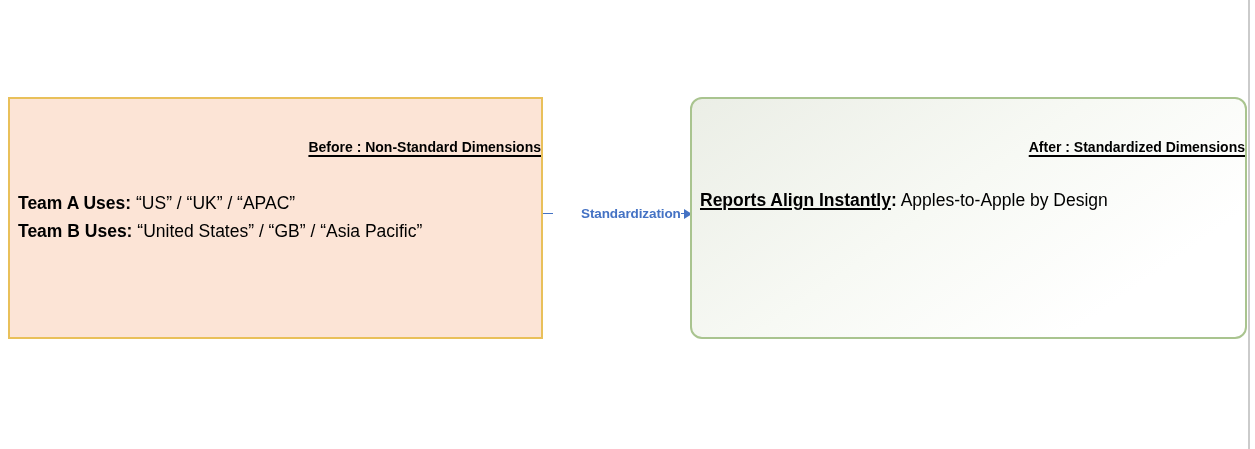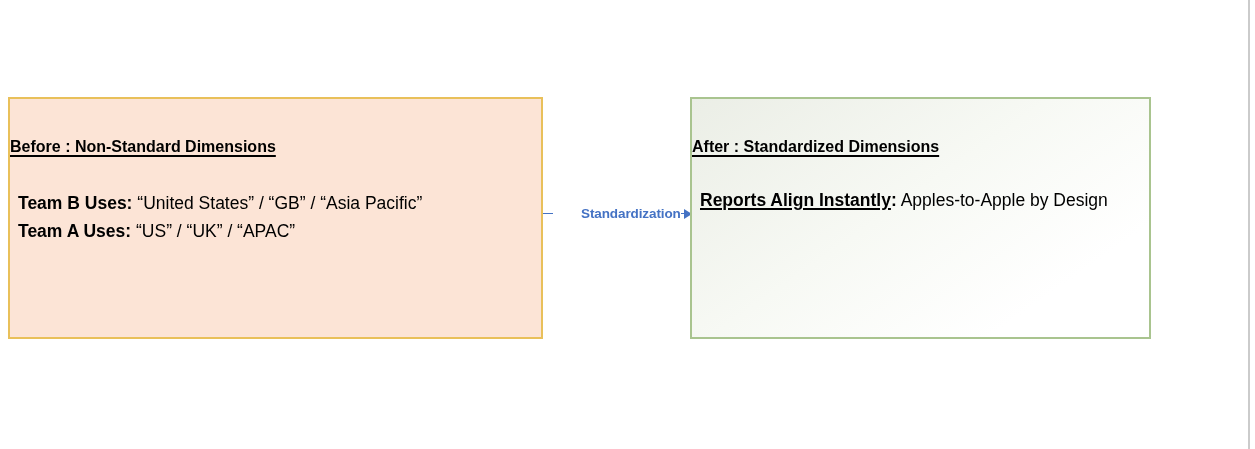--- a/index.html
+++ b/index.html
@@ -13,26 +13,27 @@
     position:absolute; top:0; bottom:0; left:1248px; width:2px;
   }
   .panel {
     position:absolute; top:97px; height:242px;
     border:2px solid; box-sizing:border-box;
   }
   .panel.before {
     left:8px; width:535px;
   }
   .panel.after {
-    left:690px; width:461px;
+    left:690px; width:557px;
     background:linear-gradient(145deg, #EBEEE6 0%, #F7F9F4 45%, #FFFFFF 80%);
+    border-radius:12px;
   }
   .panel-title {
-    margin-top:37px; text-align:left;
-    font-size:16px; font-weight:bold; line-height:22px;
+    margin-top:37px; text-align:right;
+    font-size:14px; font-weight:bold; line-height:22px;
     text-decoration:underline; text-underline-offset:3px; text-decoration-thickness:1.5px;
     white-space:pre-wrap;
   }
   .panel-body { margin:31px 6px 0 8px; font-size:17.5px; line-height:28px; }
   .panel-footer { margin:28px 6px 0 8px; font-size:17.5px; line-height:28px; }
   .tline { white-space:pre-wrap; }
   .b { font-weight:bold; white-space:pre-wrap; }
   .r { white-space:pre-wrap; }
   .u {
     text-decoration:underline; text-underline-offset:2px; text-decoration-thickness:1.5px;
@@ -56,22 +57,22 @@
   }
 </style>
 </head>
 <body>
 
 <div class="page-edge" style="background: rgb(203, 203, 203);"></div>
 
 <div class="panel before" style="background: rgb(252, 228, 214); border-color: rgb(233, 192, 90);">
   <div class="panel-title">Before : Non-Standard Dimensions</div>
   <div class="panel-body">
+    <div class="tline"><span class="b">Team A Uses:</span><span class="r"> “US” / “UK” / “APAC”</span></div>
     <div class="tline"><span class="b">Team B Uses:</span><span class="r"> “United States” / “GB” / “Asia Pacific”</span></div>
-    <div class="tline"><span class="b">Team A Uses:</span><span class="r"> “US” / “UK” / “APAC”</span></div>
   </div>
 </div>
 
 <div class="connector">
   <span class="cline left" style="background: rgb(68, 114, 196);"></span>
   <span class="clabel" style="color: rgb(68, 114, 196);">Standardization</span>
   <span class="cline right" style="background: rgb(68, 114, 196);"></span>
   <span class="chead" style="border-left-color: rgb(68, 114, 196);"></span>
 </div>
 

